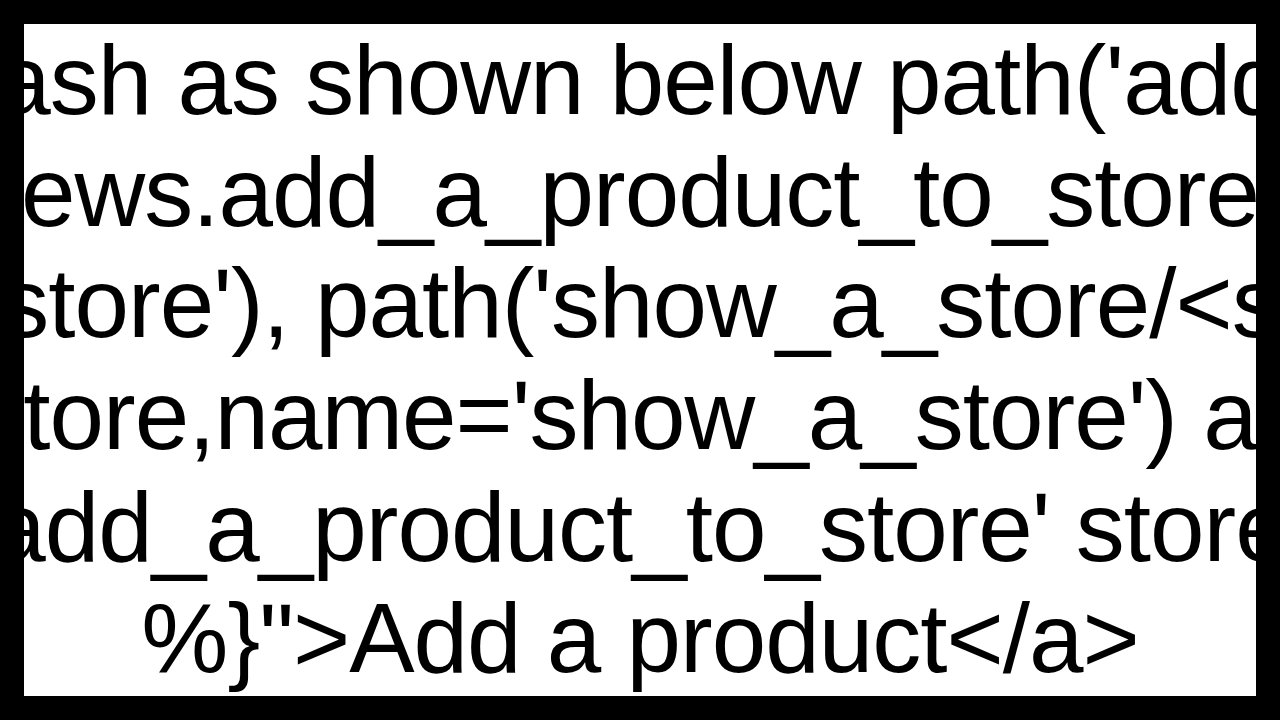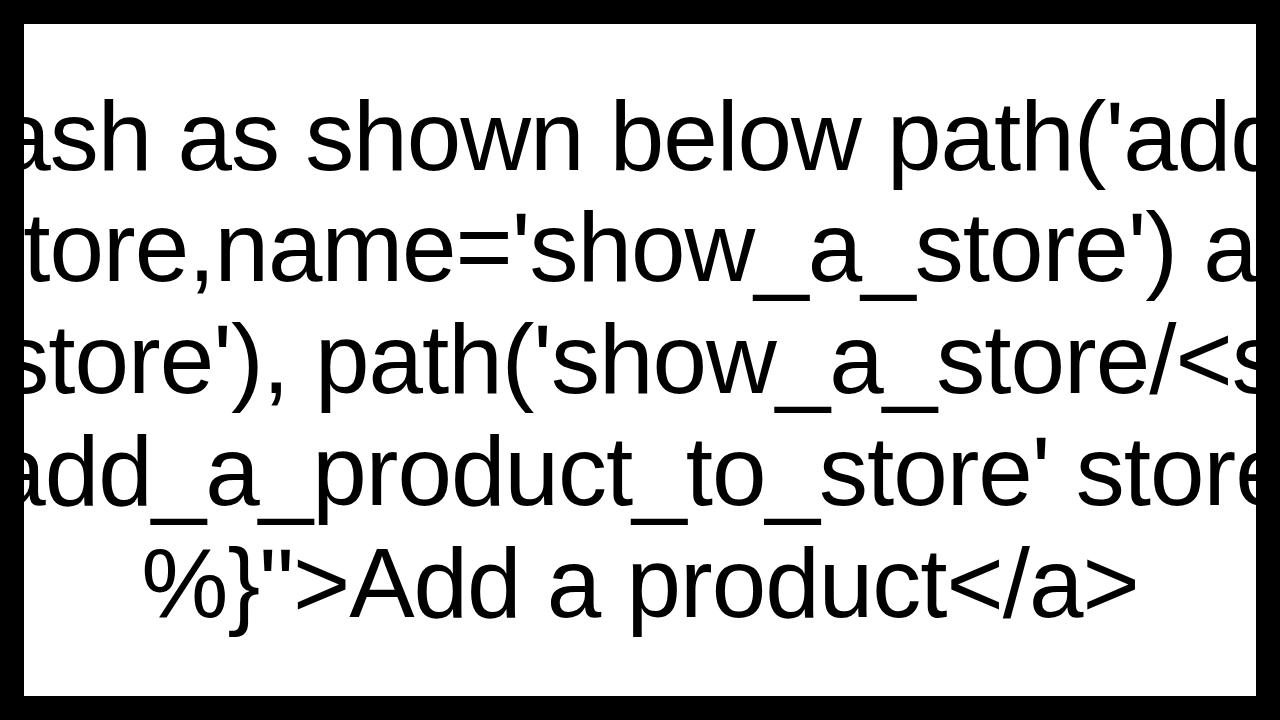--- a/index.html
+++ b/index.html
@@ -36,17 +36,18 @@
       white-space: nowrap;
       text-align: center;
       letter-spacing: -1px;
     }
   </style>
 </head>
 <body>
 
 <div class="frame">
   <div class="line">ash as shown below path('add</div>
+  <div class="line">ews.add_a_product_to_store</div>
+  <div class="line">store'), path('show_a_store/&lt;s</div>
   <div class="line">tore,name='show_a_store')  a</div>
-  <div class="line">store'), path('show_a_store/&lt;s</div>
   <div class="line">add_a_product_to_store' store</div>
   <div class="line">%}"&gt;Add a product&lt;/a&gt;</div>
 </div>
 
 </body></html>

